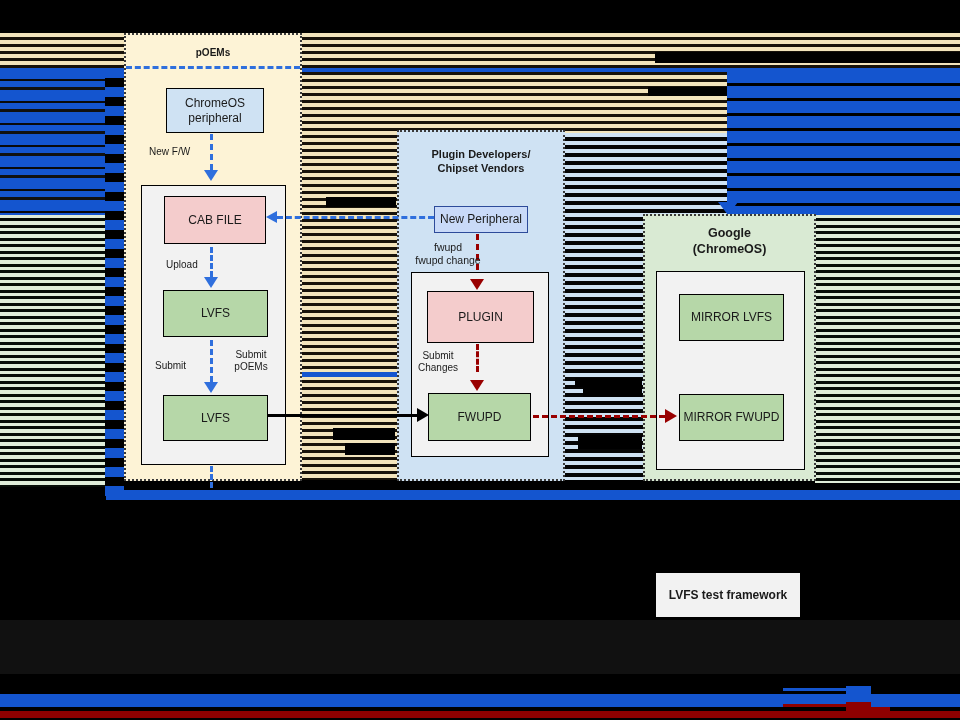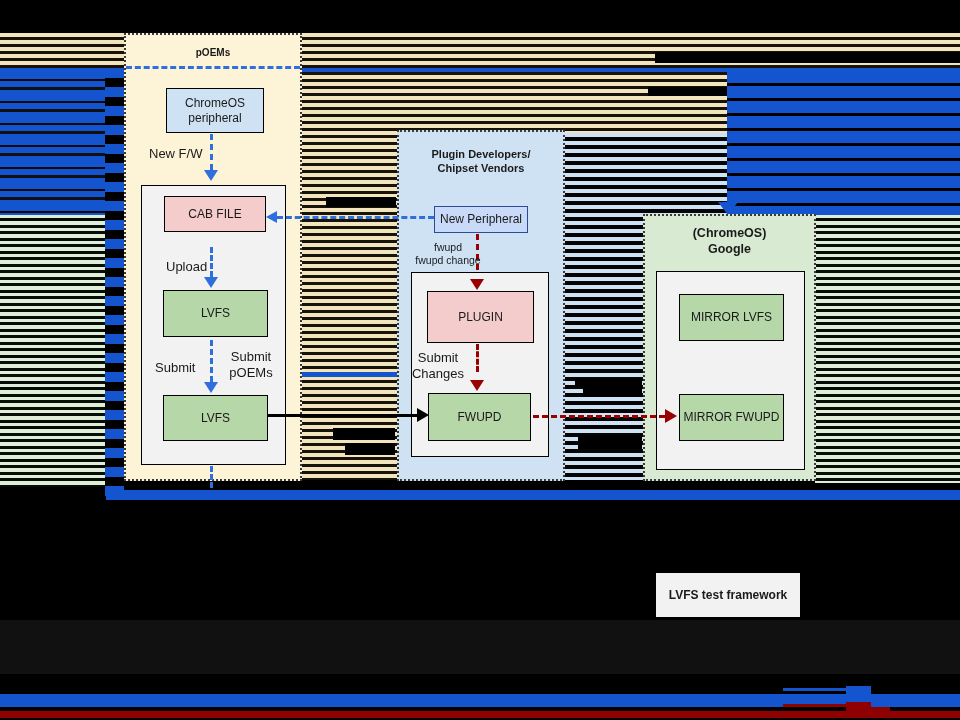--- a/index.html
+++ b/index.html
@@ -13,21 +13,21 @@
   .st-bblue{background:repeating-linear-gradient(to bottom,#000 0 3px,#1455cf 3px 15px);}
   .st-leftblue{background:repeating-linear-gradient(to bottom,#1455cf 0 11px,#0a0a0a 11px 13px,#1455cf 13px 19px,#111 19px 22px);}
   .st-dashcol{background:repeating-linear-gradient(to bottom,#1455cf 0 10px,#000 10px 19px);}
   .blk{background:#000;}
   .panel{position:absolute;border:2px dotted #3a3a3a;box-sizing:border-box;}
   .container{position:absolute;background:#f2f2f2;border:1.5px solid #000;box-sizing:border-box;}
   .box{position:absolute;border:1px solid #000;box-sizing:border-box;display:flex;
        flex-direction:column;align-items:center;justify-content:center;text-align:center;
        font-size:12px;line-height:1.25;}
   .ptitle{position:absolute;text-align:center;font-weight:700;font-size:10px;line-height:1.3;}
-  .lbl{position:absolute;font-size:13px;line-height:1.2;}
+  .lbl{position:absolute;font-size:10px;line-height:1.2;}
   .vdash-blue{position:absolute;width:0;border-left:3px dashed #2f6fdd;}
   .hdash-blue{position:absolute;height:0;border-top:3px dashed #2f6fdd;}
   .vdash-red{position:absolute;width:0;border-left:3px dashed #990000;}
   .hdash-red{position:absolute;height:0;border-top:3px dashed #990000;}
   .head-down-blue{position:absolute;width:0;height:0;border-left:7px solid transparent;border-right:7px solid transparent;border-top:11px solid #2f6fdd;}
   .head-left-blue{position:absolute;width:0;height:0;border-top:6px solid transparent;border-bottom:6px solid transparent;border-right:11px solid #2f6fdd;}
   .head-down-red{position:absolute;width:0;height:0;border-left:7px solid transparent;border-right:7px solid transparent;border-top:11px solid #990000;}
   .head-right-red{position:absolute;width:0;height:0;border-top:7px solid transparent;border-bottom:7px solid transparent;border-left:12px solid #990000;}
   .head-right-black{position:absolute;width:0;height:0;border-top:7px solid transparent;border-bottom:7px solid transparent;border-left:12px solid #000;}
 </style>
@@ -59,35 +59,35 @@
 <div class="panel" style="left:124px;top:33px;width:178px;height:448px;background:#fdf3d6;"></div>
 <div class="panel" style="left:397px;top:130px;width:168px;height:351px;background:#cfe2f3;"></div>
 <div class="panel" style="left:643px;top:214px;width:173px;height:267px;background:#d9ead3;"></div>
 
 <div class="ptitle" style="left:124px;top:46px;width:178px;">pOEMs</div>
 <div class="ptitle" style="left:397px;top:147px;width:168px;font-size:11px;">
   <div>Plugin Developers/</div>
   <div>Chipset Vendors</div>
 </div>
 <div class="ptitle" style="left:643px;top:225px;width:173px;font-size:12.5px;">
+  <div>Google</div>
   <div>(ChromeOS)</div>
-  <div>Google</div>
 </div>
 
 <div class="hdash-blue" style="left:126px;top:66px;width:174px;"></div>
 
 <div class="container" style="left:141px;top:185px;width:145px;height:280px;"></div>
 <div class="container" style="left:411px;top:272px;width:138px;height:185px;"></div>
 <div class="container" style="left:656px;top:271px;width:149px;height:199px;"></div>
 
 <div class="box" style="left:166px;top:88px;width:98px;height:45px;background:#cfe2f3;">
   <span>ChromeOS</span>
   <span>peripheral</span>
 </div>
-<div class="box" style="left:164px;top:196px;width:102px;height:36px;background:#f4cccc;">
+<div class="box" style="left:164px;top:196px;width:102px;height:48px;background:#f4cccc;">
     <span>CAB FILE</span>
   </div>
 <div class="box" style="left:163px;top:290px;width:105px;height:47px;background:#b6d7a8;">
     <span>LVFS</span>
   </div>
 <div class="box" style="left:163px;top:395px;width:105px;height:46px;background:#b6d7a8;">
     <span>LVFS</span>
   </div>
 <div class="box" style="left:434px;top:206px;width:94px;height:27px;background:#c9daf8;border:1.5px solid #2d4b9a;">
     <span>New Peripheral</span>

